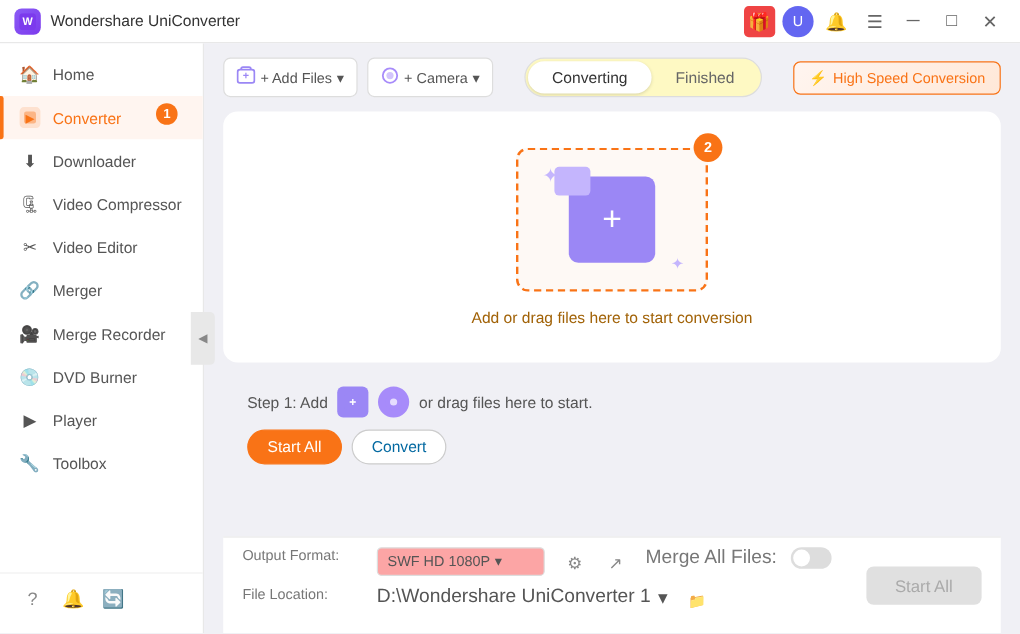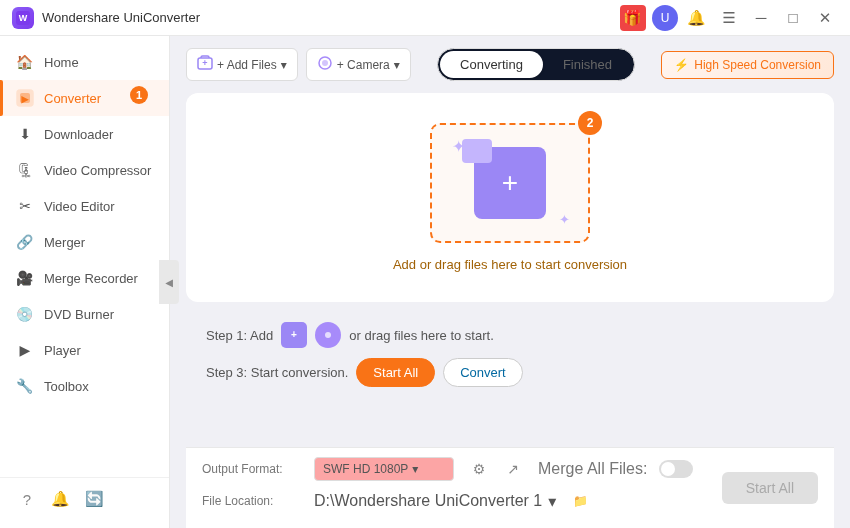--- a/index.html
+++ b/index.html
@@ -156,21 +156,21 @@
       border: 1px solid #ddd;
       border-radius: 6px;
       padding: 6px 10px;
       cursor: pointer;
       font-size: 12px;
       color: #555;
       gap: 4px;
     }
     .tab-group {
       display: flex;
-      background: #0f172a;
+      background: #fef9c3;
       border: 1px solid #ddd;
       border-radius: 20px;
       overflow: hidden;
       padding: 2px;
     }
     .tab-btn {
       padding: 6px 20px;
       border: none;
       background: transparent;
       cursor: pointer;
@@ -324,21 +324,21 @@
     
     .bottom-bar {
       background: #fff;
       border-top: 1px solid #e8e8e8;
       padding: 8px 16px;
       margin-top: auto;
       flex-shrink: 0;
     }
     .bottom-row {
       display: flex;
-      align-items: center;
+      align-items: flex-start;
       margin-bottom: 6px;
       gap: 12px;
       font-size: 12px;
       color: #555;
     }
     .bottom-label {
       width: 100px;
       color: #777;
     }
     .format-select {
@@ -627,21 +627,20 @@
         </div>
         <div class="step-icon-cam">
           <svg width="16" height="16" viewBox="0 0 16 16" fill="none">
             <circle cx="8" cy="8" r="7" fill="#a78bfa"></circle>
             <circle cx="8" cy="8" r="3" fill="white" opacity="0.7"></circle>
           </svg>
         </div>
         <span>or drag files here to start.</span>
       </div>
       <div class="step-row">
-        <span>Step 3: Start conversion.</span>
         <button class="action-btn btn-start-all">
           <span>Start All</span>
         </button>
         <button class="action-btn btn-convert">
           <span>Convert</span>
         </button>
       </div>
     </div>
 
     <div class="bottom-bar" style="margin-top:auto;">

